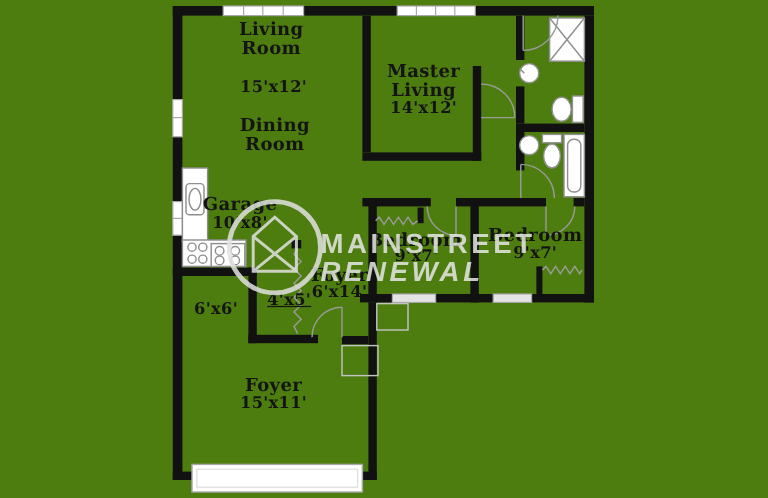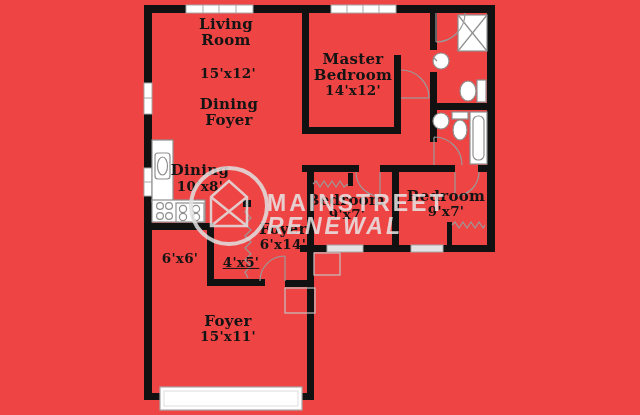--- a/index.html
+++ b/index.html
@@ -1,16 +1,16 @@
 <!DOCTYPE html>
 <html><head>
 <meta charset="utf-8">
 <style>
   html,body{margin:0;padding:0;background:#ffffff;}
-  .plan{position:relative;width:640px;height:415px;background:#ef4444;overflow:hidden;
+  .plan{position:relative;width:640px;height:415px;background:#4d7c0f;overflow:hidden;
         font-family:"DejaVu Serif", serif;}
   .plan svg{position:absolute;left:0;top:0;}
   .wall{fill:#111111;}
   .fix{stroke:#8f8f8f;stroke-width:1.2;fill:#ffffff;}
   .fixline{stroke:#8f8f8f;stroke-width:1.2;fill:none;}
   .door{stroke:#9a9a9a;stroke-width:1.2;fill:none;}
   .win{fill:#ffffff;stroke:#a8a8a8;stroke-width:1;}
   .winfill{fill:#e3e3e3;stroke:#a8a8a8;stroke-width:1;}
   .tick{stroke:#a8a8a8;stroke-width:1;}
   .porch{fill:none;stroke:#c2c2c2;stroke-width:1.2;}
@@ -148,32 +148,32 @@
     <rect class="porch" x="285" y="288" width="30" height="25"></rect>
 
     <g>
       <rect x="160" y="387" width="142" height="23" fill="#ffffff" stroke="#a8a8a8" stroke-width="1.2"></rect>
       <rect x="164" y="391" width="134" height="15" fill="none" stroke="#dddddd" stroke-width="1"></rect>
     </g>
   </svg>
 
   <div class="lbl name" style="left:226px;top:33px;width:80px;">Living Room</div>
   <div class="lbl dims" style="left:228px;top:73px;">15'x12'</div>
-  <div class="lbl name" style="left:229px;top:113px;width:80px;">Dining Foyer</div>
-  <div class="lbl name" style="left:353px;top:68px;width:100px;">Master Bedroom</div>
+  <div class="lbl name" style="left:229px;top:113px;width:80px;">Dining Room</div>
+  <div class="lbl name" style="left:353px;top:68px;width:100px;">Master Living</div>
   <div class="lbl dims" style="left:353px;top:90px;">14'x12'</div>
-  <div class="lbl name" style="left:200px;top:171px;">Dining</div>
+  <div class="lbl name" style="left:200px;top:171px;">Garage</div>
   <div class="lbl dims" style="left:200px;top:186px;">10'x8'</div>
   <div class="lbl name" style="left:346px;top:201px;">Bedroom</div>
   <div class="lbl dims" style="left:347px;top:214px;">9'x7'</div>
   <div class="lbl name" style="left:446px;top:197px;">Bedroom</div>
   <div class="lbl dims" style="left:446px;top:211px;">9'x7'</div>
   <div class="lbl name" style="left:283px;top:230px;">Foyer</div>
   <div class="lbl dims" style="left:283px;top:244px;">6'x14'</div>
-  <div class="lbl dims" style="left:241px;top:262px;text-decoration:underline;">4'x5'</div>
+  <div class="lbl dims" style="left:241px;top:250px;text-decoration:underline;">4'x5'</div>
   <div class="lbl dims" style="left:180px;top:258px;">6'x6'</div>
   <div class="lbl name" style="left:228px;top:322px;">Foyer</div>
   <div class="lbl dims" style="left:228px;top:336px;text-align:center;">15'x11'</div>
 
   <svg class="wm-logo" width="640" height="415" viewBox="0 0 640 415" style="position:absolute;left:0;top:0;">
     <g stroke="#e2e2e2" fill="none">
       <circle cx="229" cy="206" r="38" stroke-width="4"></circle>
       <polygon points="211,197 229,181 247,197 247,226 211,226" stroke-width="2.5"></polygon>
       <line x1="211" y1="197" x2="247" y2="226" stroke-width="2.5"></line>
       <line x1="247" y1="197" x2="211" y2="226" stroke-width="2.5"></line>

